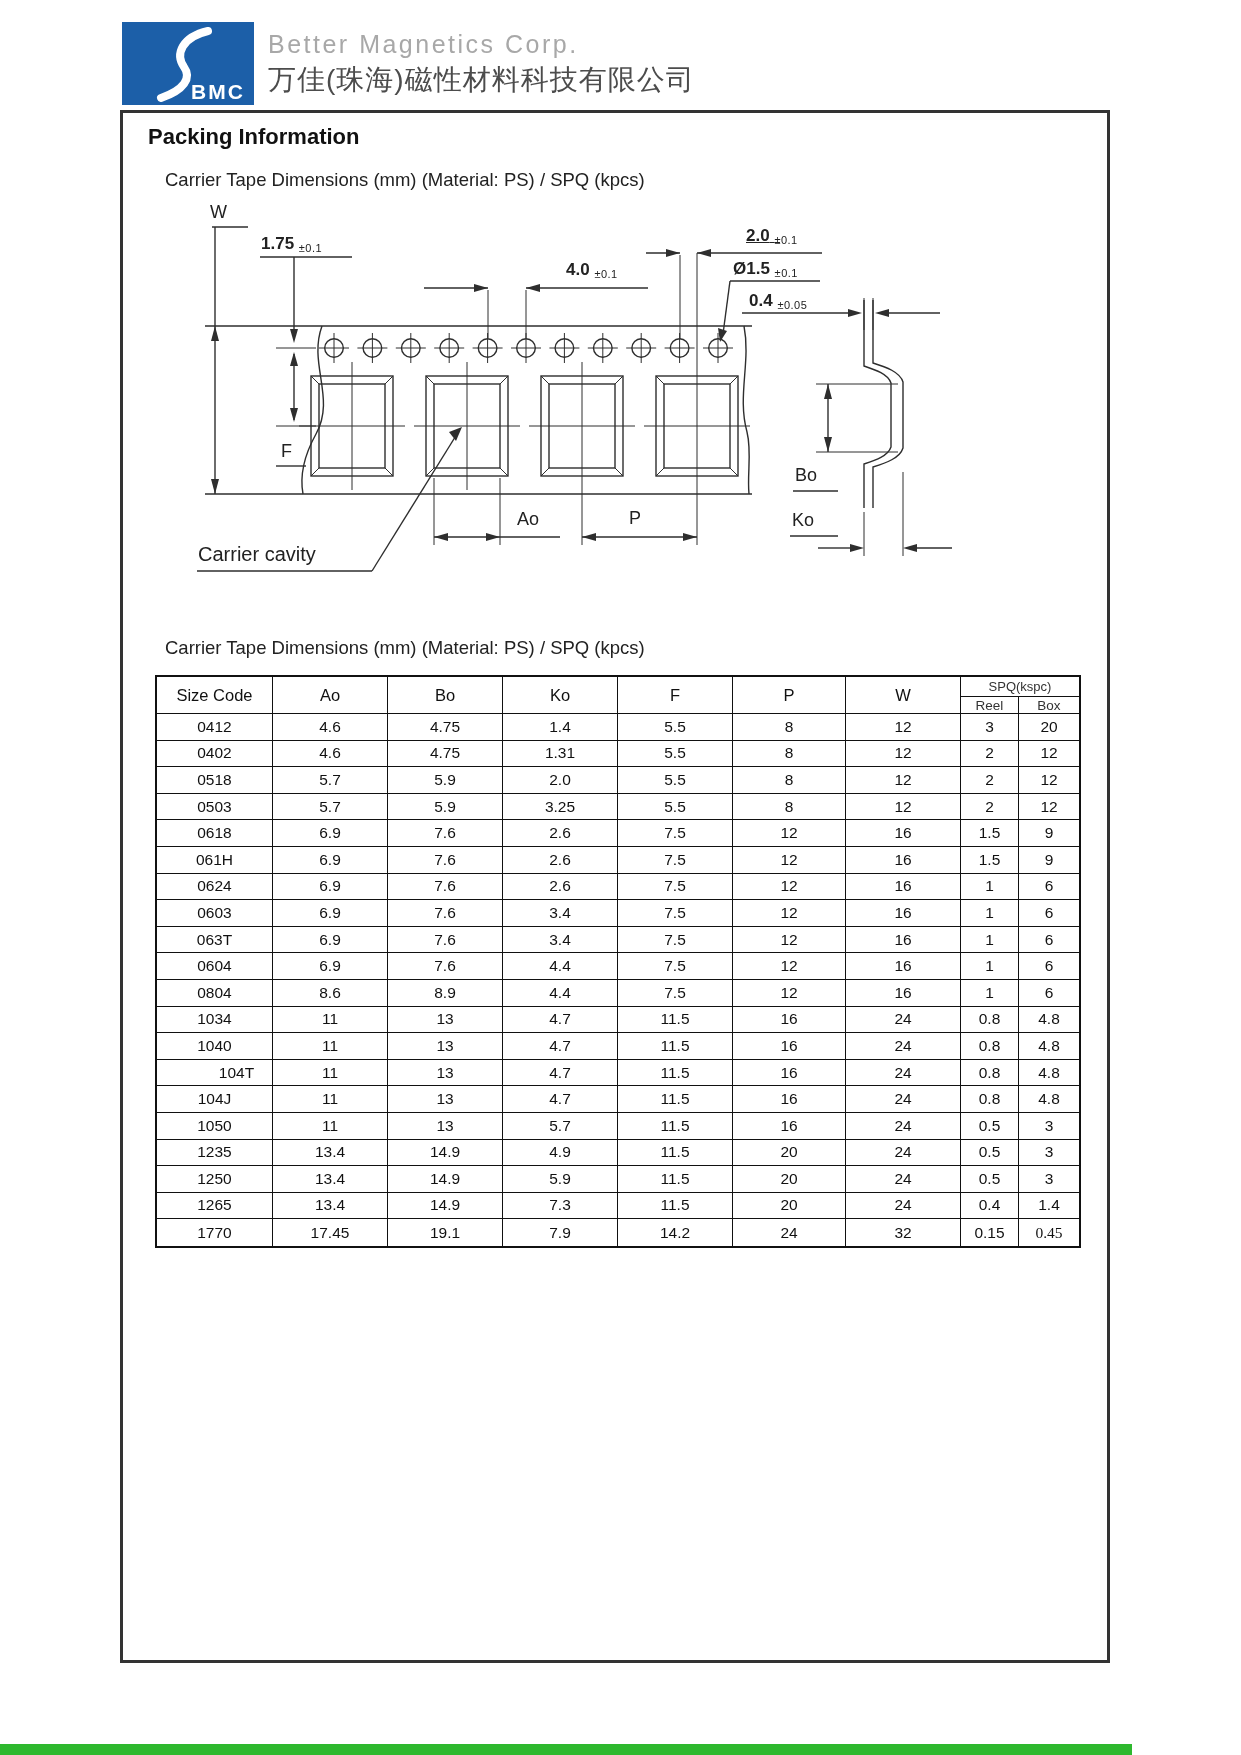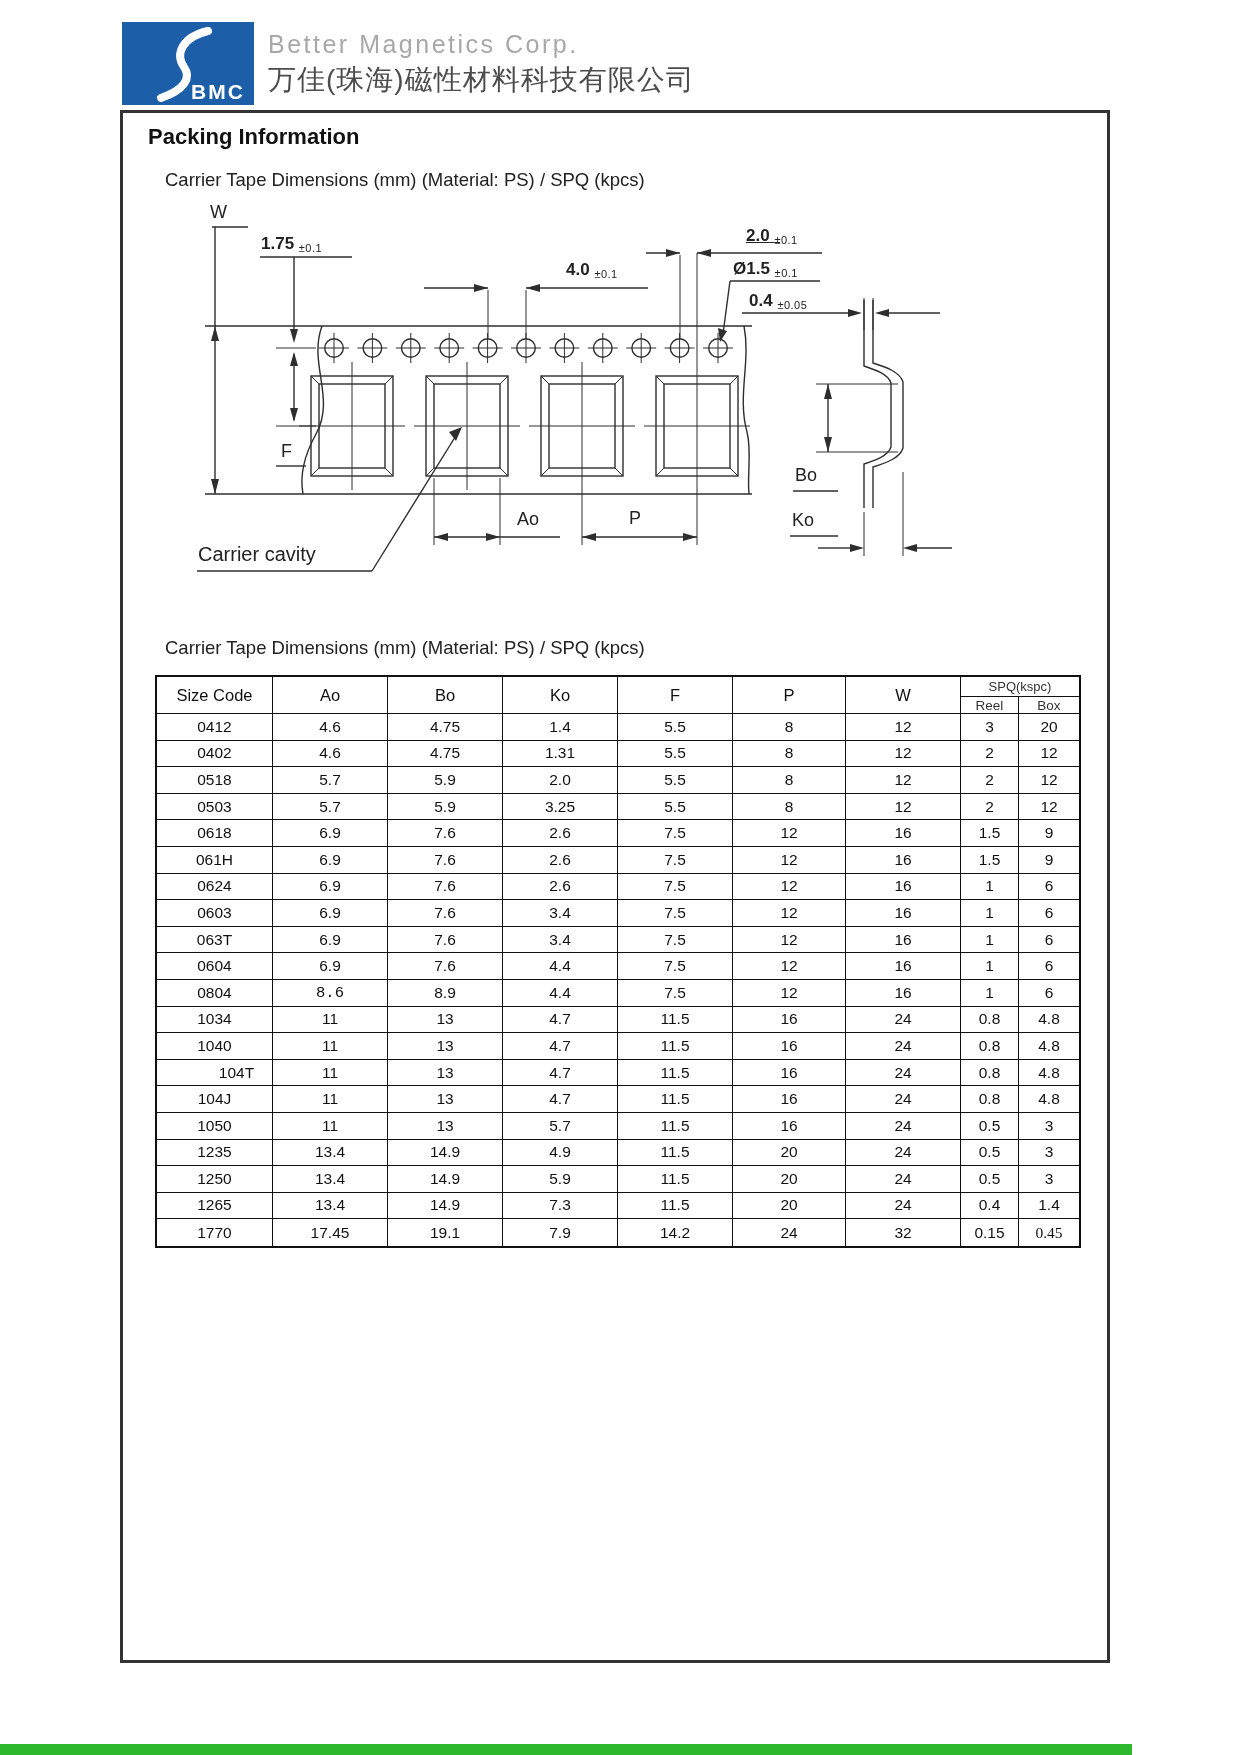--- a/index.html
+++ b/index.html
@@ -322,21 +322,21 @@
       <div class="cell" style="grid-area: 12 / 1;">0604</div>
       <div class="cell" style="grid-area: 12 / 2;">6.9</div>
       <div class="cell" style="grid-area: 12 / 3;">7.6</div>
       <div class="cell" style="grid-area: 12 / 4;">4.4</div>
       <div class="cell" style="grid-area: 12 / 5;">7.5</div>
       <div class="cell" style="grid-area: 12 / 6;">12</div>
       <div class="cell" style="grid-area: 12 / 7;">16</div>
       <div class="cell" style="grid-area: 12 / 8;">1</div>
       <div class="cell no-r" style="grid-area: 12 / 9;">6</div>
       <div class="cell" style="grid-area: 13 / 1;">0804</div>
-      <div class="cell" style="grid-area: 13 / 2; font-family: Liberation Mono, monospace;">8.6</div>
+      <div class="cell" style="grid-area: 13 / 2;">8.6</div>
       <div class="cell" style="grid-area: 13 / 3;">8.9</div>
       <div class="cell" style="grid-area: 13 / 4;">4.4</div>
       <div class="cell" style="grid-area: 13 / 5;">7.5</div>
       <div class="cell" style="grid-area: 13 / 6;">12</div>
       <div class="cell" style="grid-area: 13 / 7;">16</div>
       <div class="cell" style="grid-area: 13 / 8;">1</div>
       <div class="cell no-r" style="grid-area: 13 / 9;">6</div>
       <div class="cell" style="grid-area: 14 / 1;">1034</div>
       <div class="cell" style="grid-area: 14 / 2;">11</div>
       <div class="cell" style="grid-area: 14 / 3;">13</div>

